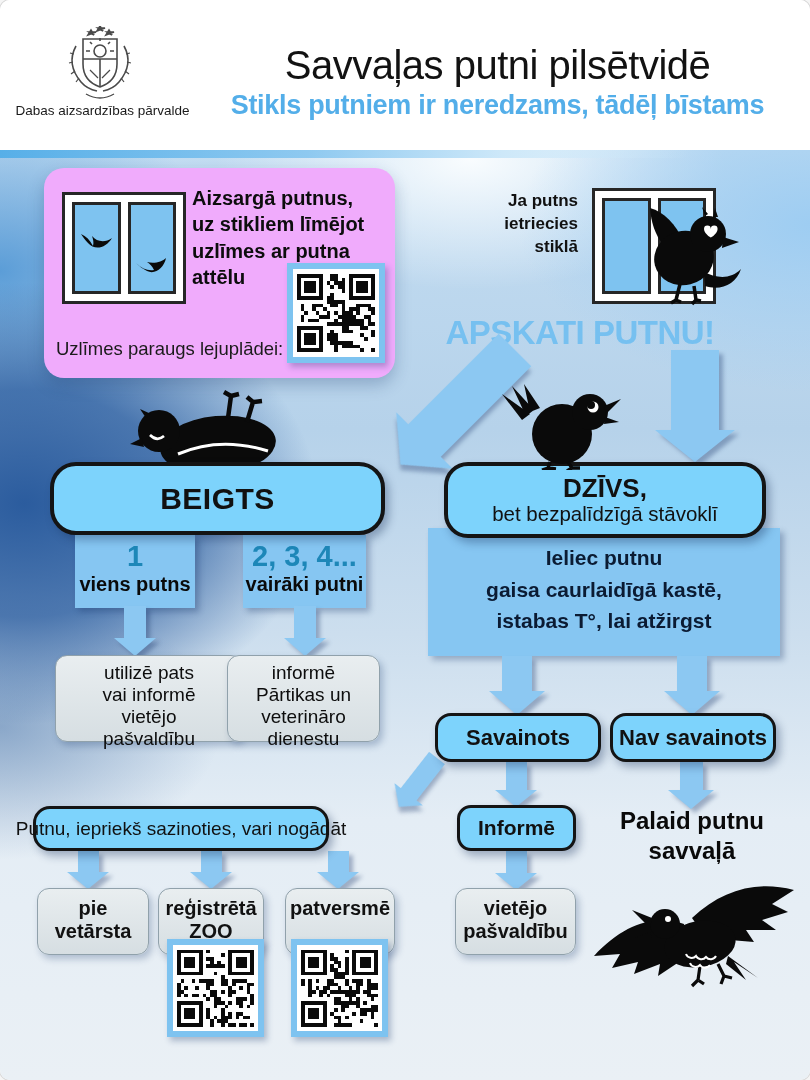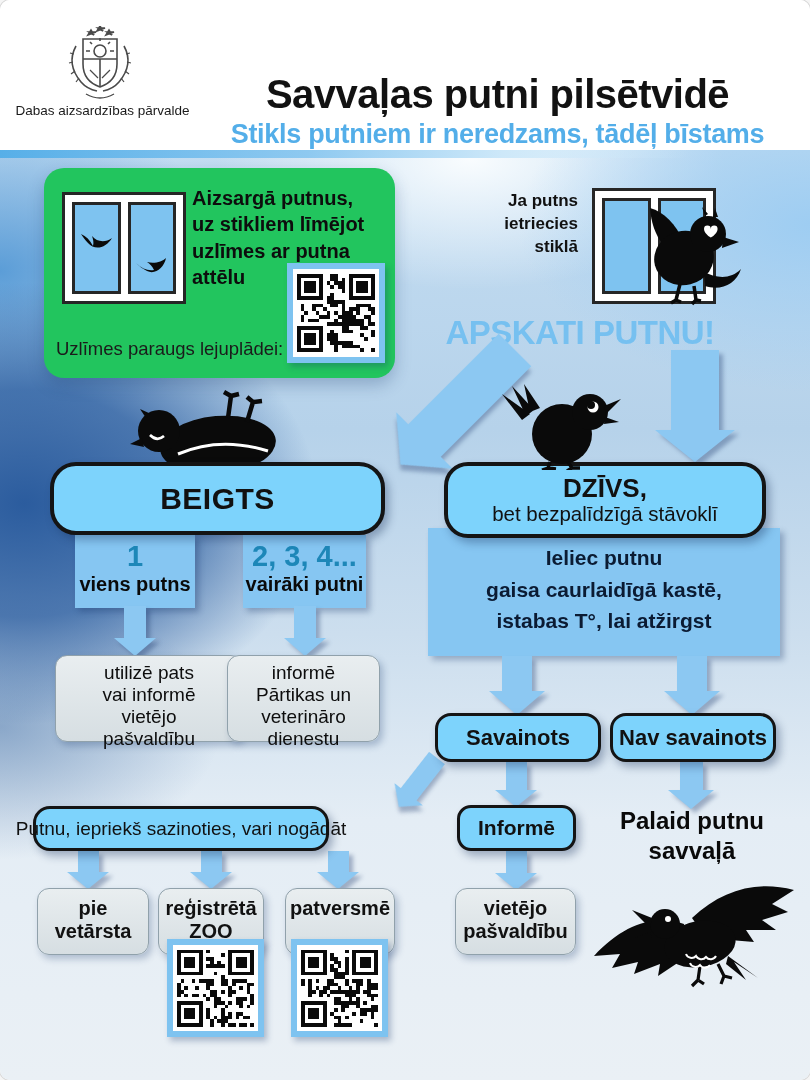--- a/index.html
+++ b/index.html
@@ -8,21 +8,21 @@
     position:relative;width:810px;height:1080px;margin:0 auto;
     font-family:"Liberation Sans",sans-serif;color:#111;
     background:#fff;border-radius:10px;overflow:hidden;
     box-shadow:0 0 0 1px #d9d9d9;
   }
   .abs{position:absolute;}
   
   .header{position:absolute;left:0;top:0;width:810px;height:150px;background:#fff;z-index:5;}
   .org-label{position:absolute;left:10px;top:103px;width:185px;text-align:center;font-size:13.5px;color:#1a1a1a;}
   .title-block{position:absolute;left:225px;top:44px;width:545px;text-align:center;}
-  .main-title{font-size:40px;font-weight:bold;letter-spacing:-.5px;color:#121212;line-height:1.05;margin-top:29px;}
+  .main-title{font-size:40px;font-weight:normal;letter-spacing:-.5px;color:#121212;line-height:1.05;}
   .sub-title{font-size:27px;font-weight:bold;color:#53aee9;margin-top:4px;letter-spacing:-.3px;}
   
   .bg{
     position:absolute;left:0;top:150px;width:810px;height:930px;z-index:0;
     background:
       radial-gradient(ellipse 55% 36% at 3% 38%, #2b5c9e 0%, rgba(43,92,158,.78) 34%, rgba(43,92,158,0) 66%),
       radial-gradient(ellipse 45% 28% at 0% 13%, rgba(86,154,214,.95) 0%, rgba(86,154,214,0) 64%),
       radial-gradient(ellipse 42% 22% at 0% 62%, rgba(74,116,168,.55) 0%, rgba(74,116,168,0) 65%),
       radial-gradient(ellipse 50% 25% at 100% 8%, rgba(158,205,242,1) 0%, rgba(158,205,242,0) 72%),
       radial-gradient(ellipse 45% 20% at 58% 1%, rgba(252,254,255,.95) 0%, rgba(252,254,255,0) 70%),
@@ -46,21 +46,21 @@
   .arrow .hd{width:0;height:0;
     border-left:var(--hw,21px) solid transparent;border-right:var(--hw,21px) solid transparent;
     border-top:var(--hh,18px) solid #8cc8f2;}
   .window{position:absolute;background:#fff;border:3px solid #262626;display:flex;gap:7px;padding:7px;z-index:2;}
   .pane{flex:1;background:#7ec3f0;border:3px solid #262626;position:relative;}
   .qr{position:absolute;background:#7ec3f0;padding:6px;z-index:4;box-shadow:3px 4px 6px rgba(25,55,105,.3);}
   .qr .qr-pattern{width:100%;height:100%;background:#fff;padding:4px;}
   .qr svg{width:100%;height:100%;display:block;fill:#0a0a0a;}
   svg{display:block;}
   
-  .card{position:absolute;left:44px;top:168px;width:351px;height:210px;background:#22c55e;border-radius:20px;
+  .card{position:absolute;left:44px;top:168px;width:351px;height:210px;background:#f0abfc;border-radius:20px;
     box-shadow:0 7px 16px rgba(30,60,110,.28);z-index:2;}
   .card-message{position:absolute;left:148px;top:17px;width:200px;font-size:20px;font-weight:bold;line-height:1.32;color:#0d0d0d;}
   .dl-label{position:absolute;left:12px;top:170px;width:245px;font-size:18.5px;color:#1b1b1b;}
   .crash-text{position:absolute;left:448px;top:190px;width:130px;text-align:right;font-size:17px;font-weight:bold;line-height:1.35;z-index:2;}
   .cta{position:absolute;left:430px;top:314px;width:300px;text-align:center;font-size:33px;font-weight:bold;
     color:#76c0f0;letter-spacing:-.5px;z-index:2;}
   .beigts-label{font-size:30px;font-weight:bold;letter-spacing:.5px;}
   .dzivs-title{font-size:26px;font-weight:bold;line-height:1.1;}
   .dzivs-sub{font-size:20.5px;line-height:1.1;}
   .tab-count{font-size:29px;font-weight:bold;color:#1d87b8;line-height:1.05;margin-top:6px;}

